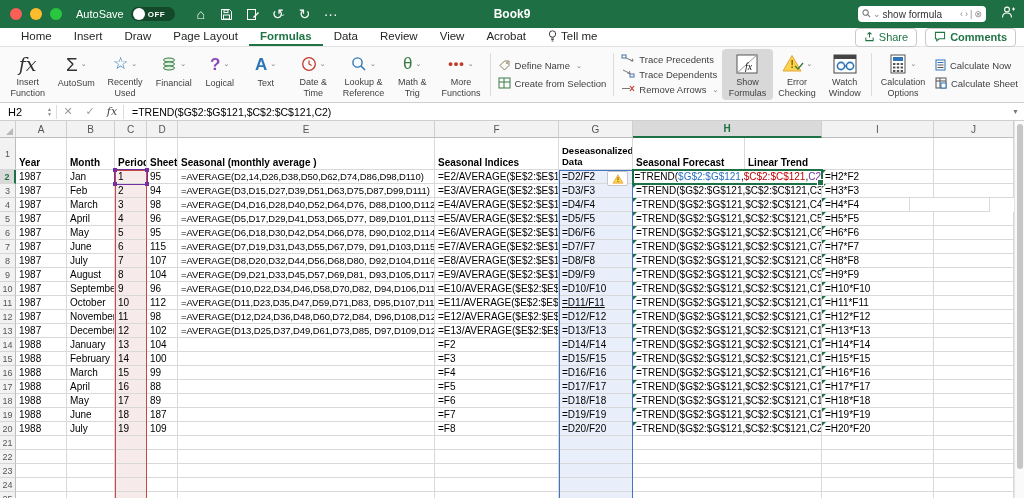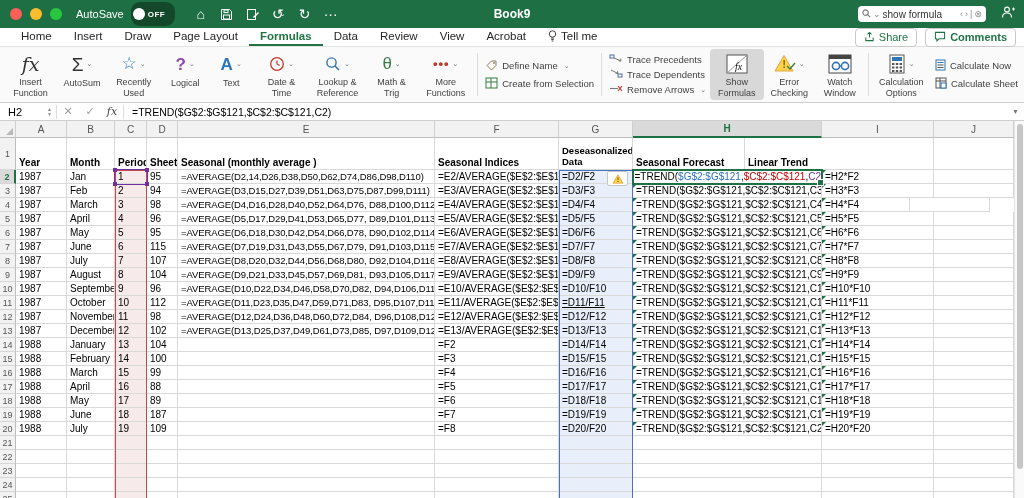--- a/index.html
+++ b/index.html
@@ -5,21 +5,21 @@
   html,body{margin:0;padding:0;background:#e8e8e8;}
   .app{position:relative;width:1024px;height:498px;overflow:hidden;background:#15803d;
        font-family:"Liberation Sans",sans-serif;-webkit-font-smoothing:antialiased;}
   
   .titlebar{position:absolute;top:0;left:0;width:1024px;height:28px;background:#1e6f43;
             display:flex;align-items:center;color:#fff;}
   .lights{display:flex;gap:8px;margin-left:10px;}
   .light{width:12px;height:12px;border-radius:50%;}
   .l-red{background:#f95f57;}.l-yel{background:#fdbc2e;}.l-grn{background:#29c73f;}
   .autosave-label{margin-left:14px;font-size:11px;}
-  .toggle{margin-left:7px;width:44px;height:24px;border-radius:9px;background:rgba(0,0,0,.35);
+  .toggle{margin-left:7px;width:44px;height:14px;border-radius:9px;background:rgba(0,0,0,.35);
           display:flex;align-items:center;gap:3px;padding:0 2px;box-sizing:border-box;}
   .knob{width:12px;height:12px;border-radius:50%;background:#fff;}
   .toggle .state{font-size:8px;font-weight:bold;letter-spacing:.5px;}
   .tb-icons{display:flex;align-items:center;margin-left:14px;gap:2px;}
   .tb-icon{width:24px;height:20px;display:flex;align-items:center;justify-content:center;
            font-size:14px;color:#fff;}
   .tb-icon svg{display:block;}
   .tb-chev{font-size:7px;margin-left:-4px;opacity:.9;}
   .doc-title{position:absolute;left:50%;transform:translateX(-50%);font-size:12px;font-weight:bold;}
   .searchbox{position:absolute;right:38px;top:6px;width:128px;height:16px;background:#fff;
@@ -237,20 +237,31 @@
         </div>
         <div class="rb-btn">
           <span class="rb-ico">
             <span class="rb-g g-blue">☆</span>
             <span class="rb-chev">⌄</span>
           </span>
           <span class="rb-lbl" style="max-width: 52px;">Recently Used</span>
         </div>
         <div class="rb-btn">
           <span class="rb-ico">
+            <svg width="16" height="16" viewBox="0 0 16 16">
+              <ellipse cx="8" cy="4" rx="5.5" ry="2" fill="#dff0e2" stroke="#3a7d44"></ellipse>
+              <ellipse cx="8" cy="8" rx="5.5" ry="2" fill="#dff0e2" stroke="#3a7d44"></ellipse>
+              <ellipse cx="8" cy="12" rx="5.5" ry="2" fill="#dff0e2" stroke="#3a7d44"></ellipse>
+            </svg>
+            <span class="rb-chev">⌄</span>
+          </span>
+          <span class="rb-lbl" style="max-width: 52px;">Financial</span>
+        </div>
+        <div class="rb-btn">
+          <span class="rb-ico">
             <span class="rb-g g-purple" style="font-weight:bold;">?</span>
             <span class="rb-chev">⌄</span>
           </span>
           <span class="rb-lbl" style="max-width: 52px;">Logical</span>
         </div>
         <div class="rb-btn">
           <span class="rb-ico">
             <span class="rb-g g-blue" style="font-weight:bold;">A</span>
             <span class="rb-chev">⌄</span>
           </span>

